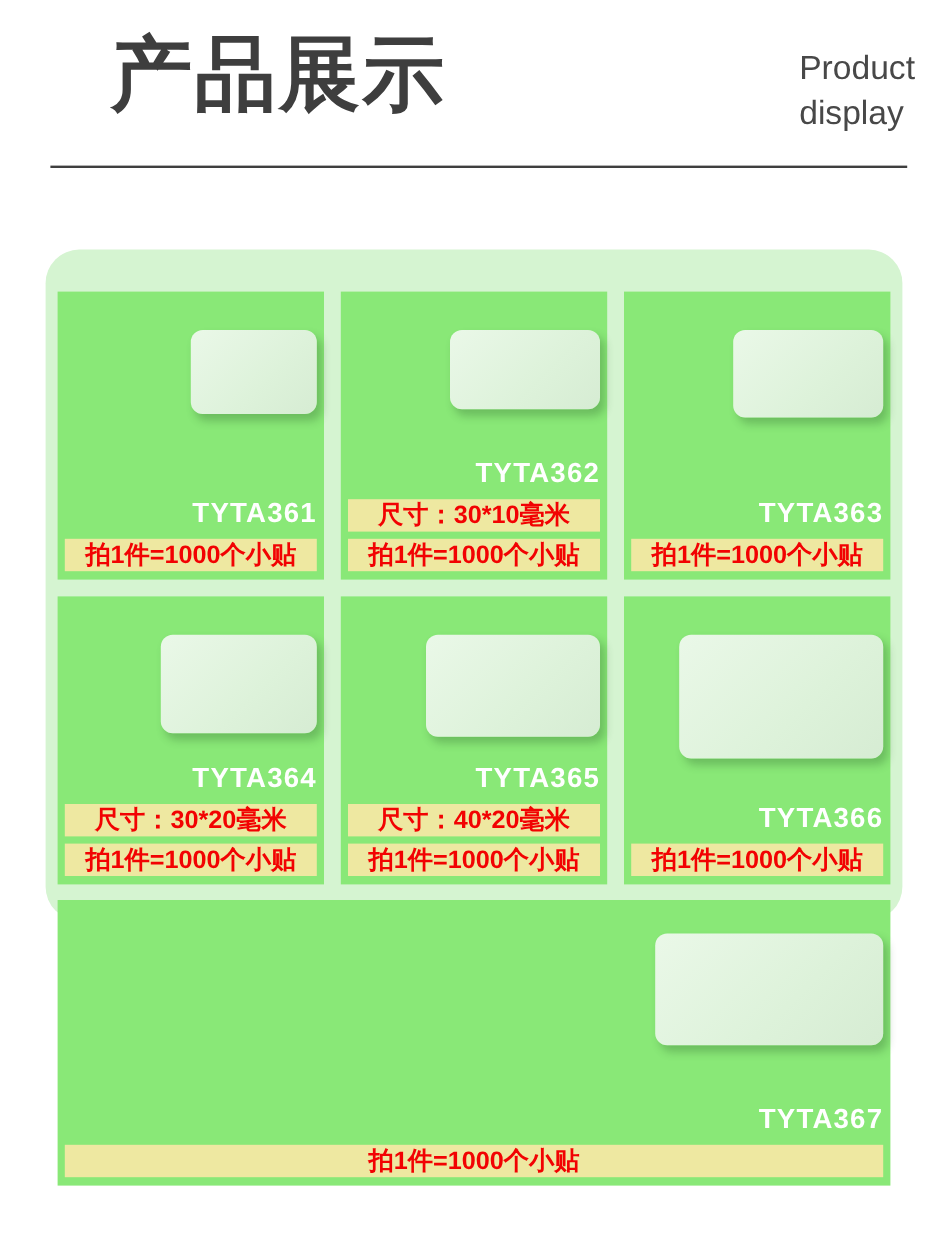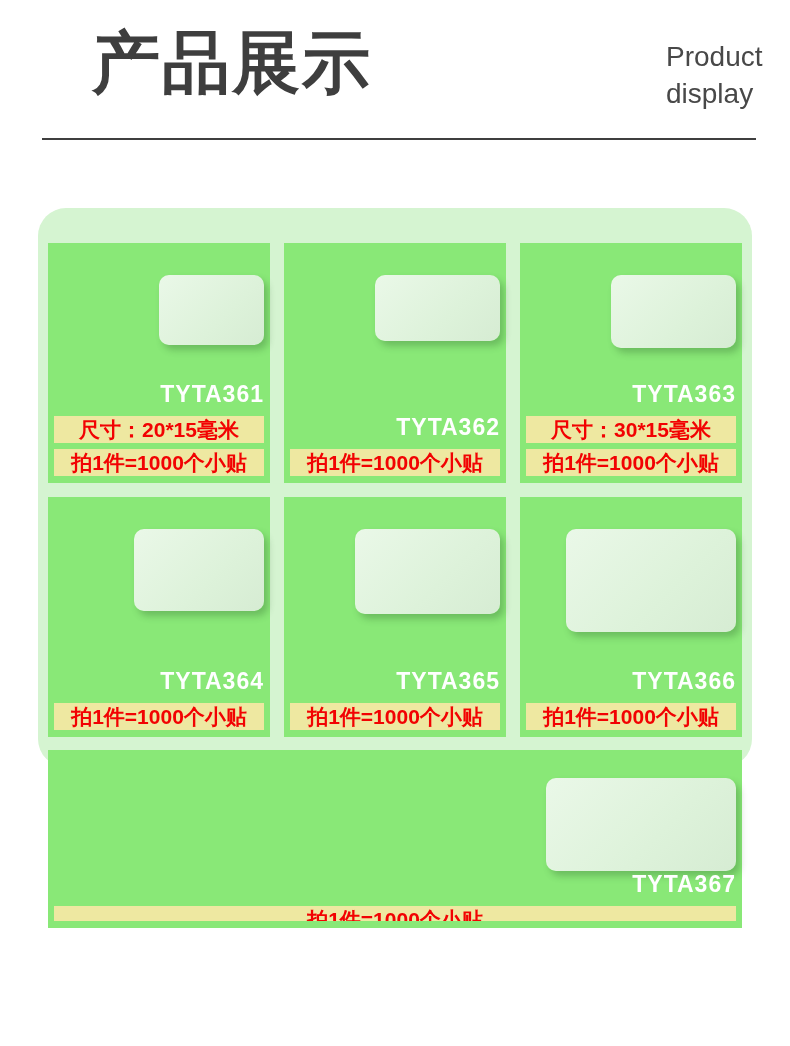--- a/index.html
+++ b/index.html
@@ -29,21 +29,21 @@
     position:absolute; left:10px; top:35px; width:694px;
     display:grid; grid-template-columns:repeat(3,1fr);
     grid-auto-rows:240px; gap:14px;
   }
   .card {
     background:var(--card_bg,#89e877);
     display:flex; flex-direction:column; align-items:flex-end;
     padding:0 6px 7px 6px;
   }
   .card-wide {
-    position:absolute; left:10px; top:542px; width:694px; height:178px;
+    position:absolute; left:10px; top:542px; width:694px; height:238px;
   }
   .sticker {
     background:linear-gradient(135deg,#eaf8e8 0%,#ddf2da 60%,#d6ecd3 100%);
     border-radius:10px;
     box-shadow:4px 5px 7px rgba(40,90,40,0.30);
     margin-top:32px; flex:0 0 auto;
   }
   .grid .card:nth-child(1) .sticker { width:105px; height:70px; }
   .grid .card:nth-child(2) .sticker { width:125px; height:66px; }
   .grid .card:nth-child(3) .sticker { width:125px; height:73px; }
@@ -74,50 +74,51 @@
 display</div>
 <div class="rule"></div>
 
 <div class="panel">
   <div class="grid">
 
     <div class="card">
       <div class="sticker"></div>
       <div class="spacer"></div>
       <div class="code">TYTA361</div>
-      <div class="strip">尺寸：20*15毫米</div>
       <div class="strip">拍1件=1000个小贴</div>
     </div>
 
     <div class="card">
       <div class="sticker"></div>
       <div class="spacer"></div>
       <div class="code">TYTA362</div>
+      <div class="strip">尺寸：30*10毫米</div>
       <div class="strip">拍1件=1000个小贴</div>
     </div>
 
     <div class="card">
       <div class="sticker"></div>
       <div class="spacer"></div>
       <div class="code">TYTA363</div>
-      <div class="strip">尺寸：30*15毫米</div>
       <div class="strip">拍1件=1000个小贴</div>
     </div>
 
     <div class="card">
       <div class="sticker"></div>
       <div class="spacer"></div>
       <div class="code">TYTA364</div>
+      <div class="strip">尺寸：30*20毫米</div>
       <div class="strip">拍1件=1000个小贴</div>
     </div>
 
     <div class="card">
       <div class="sticker"></div>
       <div class="spacer"></div>
       <div class="code">TYTA365</div>
+      <div class="strip">尺寸：40*20毫米</div>
       <div class="strip">拍1件=1000个小贴</div>
     </div>
 
     <div class="card">
       <div class="sticker"></div>
       <div class="spacer"></div>
       <div class="code">TYTA366</div>
       <div class="strip">拍1件=1000个小贴</div>
     </div>
 

